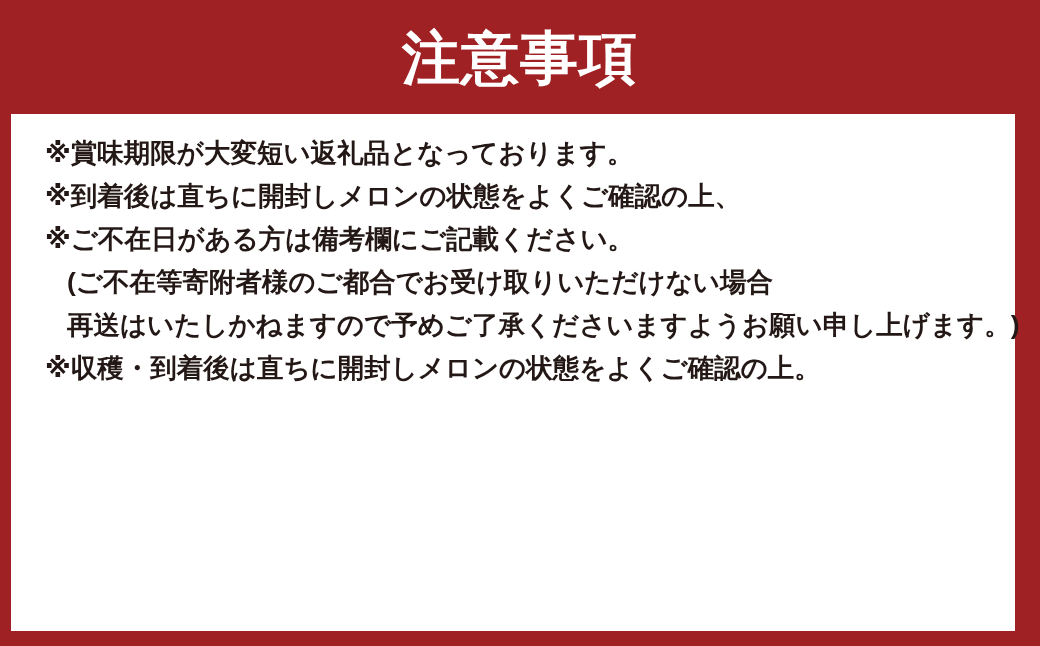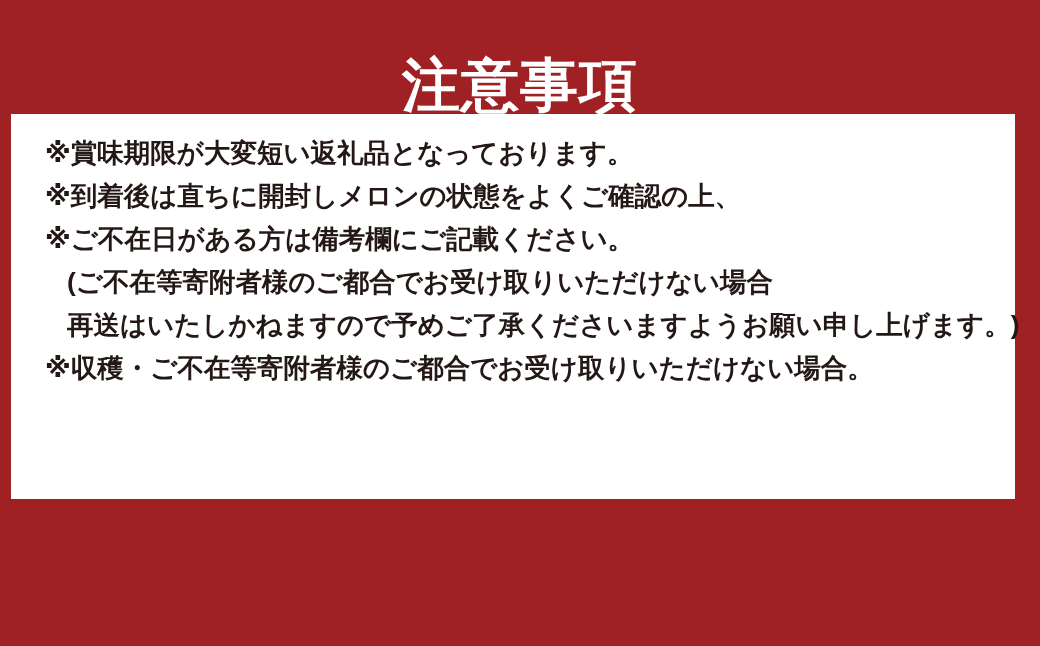--- a/index.html
+++ b/index.html
@@ -14,37 +14,37 @@
     background: var(--background, #A02124);
     font-family: "Liberation Sans", "DejaVu Sans", sans-serif;
   }
   .header {
     position: absolute;
     left: 0;
     top: 0;
     width: 1040px;
     height: 114px;
     display: flex;
-    align-items: flex-end;
+    align-items: center;
     justify-content: center;
   }
   .page-title {
     color: var(--title-text, #FFFFFF);
     font-size: 58px;
     font-weight: bold;
     letter-spacing: 1px;
     line-height: 1;
     padding-top: 2px;
   }
   .notice-panel {
     position: absolute;
     left: 11px;
     top: 114px;
     width: 1004px;
-    height: 385px;
+    height: 517px;
     background: var(--panel, #FFFFFF);
     box-sizing: border-box;
     padding: 18px 12px 0 34px;
   }
   .note-line {
     color: var(--body-text, #231815);
     font-size: 26.5px;
     font-weight: bold;
     line-height: 43px;
     white-space: nowrap;
@@ -61,15 +61,15 @@
   <div class="page-title">注意事項</div>
 </div>
 
 <div class="notice-panel">
   <div>
     <div class="note-line">※賞味期限が大変短い返礼品となっております。</div>
     <div class="note-line">※到着後は直ちに開封しメロンの状態をよくご確認の上、</div>
     <div class="note-line">※ご不在日がある方は備考欄にご記載ください。</div>
     <div class="note-line indent">(ご不在等寄附者様のご都合でお受け取りいただけない場合</div>
     <div class="note-line indent">再送はいたしかねますので予めご了承くださいますようお願い申し上げます。)</div>
-    <div class="note-line">※収穫・ご不在等寄附者様のご都合でお受け取りいただけない場合。</div>
+    <div class="note-line">※収穫・到着後は直ちに開封しメロンの状態をよくご確認の上。</div>
   </div>
 </div>
 
 </body></html>

